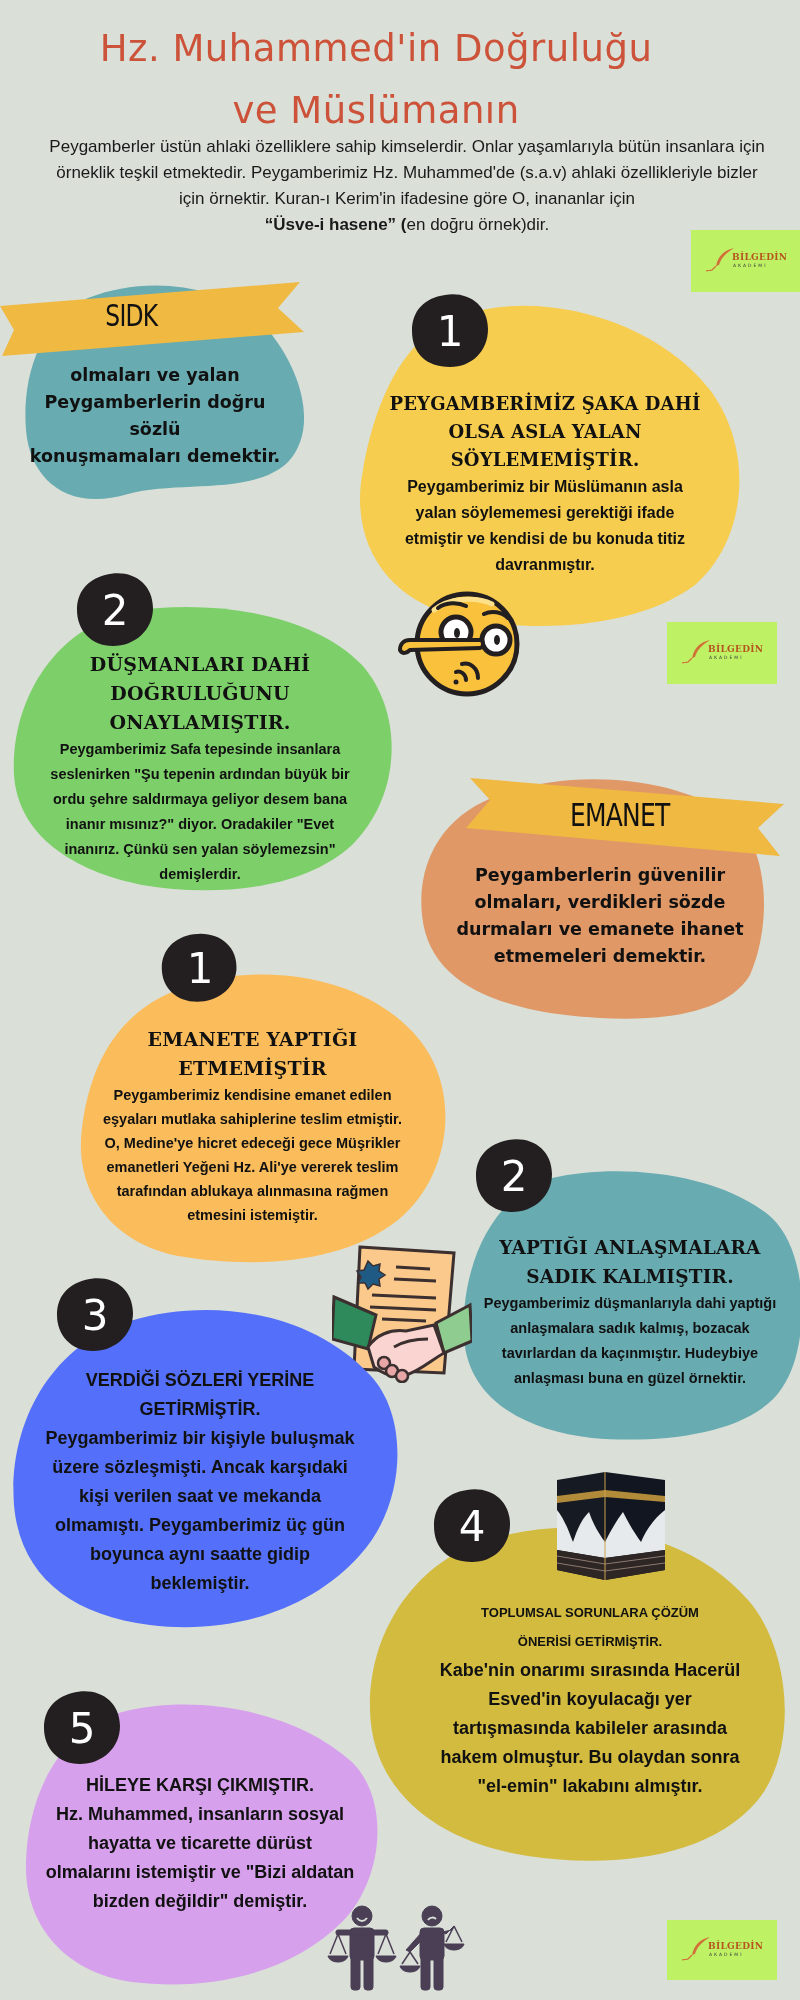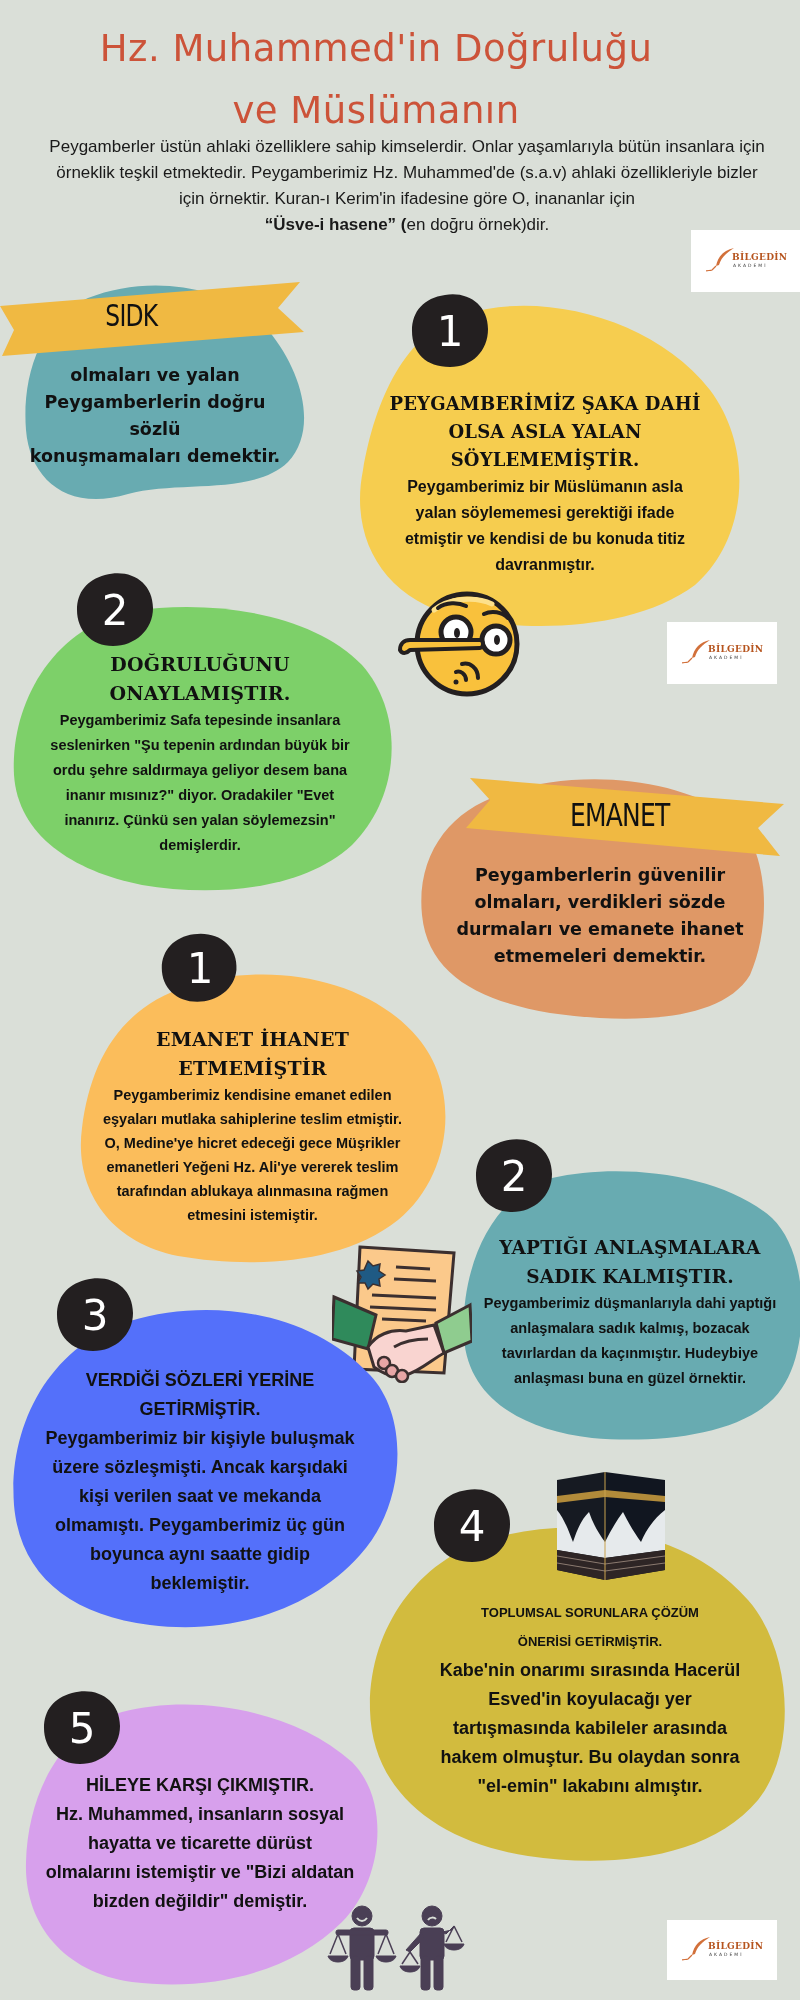--- a/index.html
+++ b/index.html
@@ -70,21 +70,21 @@
     font-family: "Liberation Sans", sans-serif; font-weight: bold; font-size: 18px;
     line-height: 29px;
   }
   .body-def {
     font-family: "DejaVu Sans", sans-serif; font-weight: bold; font-size: 17.5px;
     line-height: 27px;
   }
 
   
   .logo {
-    position: absolute; background: #ffffff; width: 110px; height: 62px;
+    position: absolute; background: #bef264; width: 110px; height: 62px;
     display: flex; align-items: center; justify-content: center;
   }
   .logo-inner { position: relative; width: 80px; height: 30px; }
   .logo-name {
     position: absolute; left: 26px; top: 6px; font-family: "DejaVu Serif", serif;
     font-weight: bold; font-size: 9px; color: #b6541e; letter-spacing: 0.3px;
   }
   .logo-sub {
     position: absolute; left: 27px; top: 17px; font-family: "DejaVu Sans", sans-serif;
     font-size: 4.5px; color: #444; letter-spacing: 2px;
@@ -191,20 +191,21 @@
     </svg>
 </div>
 <div class="badge" style="left:75px; top:572px;">
   <svg viewBox="0 0 80 76">
       <path d="M30 3 C55 -4 78 10 78 36 C78 58 60 74 38 74 C16 74 2 58 2 38 C2 20 12 8 30 3Z" fill="#231f20"></path>
     </svg>
   <span>2</span>
 </div>
 <div class="txt" style="left:20px; top:650px; width:360px;">
   <div class="h-slab" style="font-size:19px; line-height:29px;">
+    <div>DÜŞMANLARI DAHİ</div>
     <div>DOĞRULUĞUNU</div>
     <div>ONAYLAMIŞTIR.</div>
   </div>
   <div class="body-bold" style="font-size:14.5px;">
     <div>Peygamberimiz Safa tepesinde insanlara</div>
     <div>seslenirken "Şu tepenin ardından büyük bir</div>
     <div>ordu şehre saldırmaya geliyor desem bana</div>
     <div>inanır mısınız?" diyor. Oradakiler "Evet</div>
     <div>inanırız. Çünkü sen yalan söylemezsin"</div>
     <div>demişlerdir.</div>
@@ -235,21 +236,21 @@
     </svg>
 </div>
 <div class="badge" style="left:160px; top:930px;">
   <svg viewBox="0 0 90 80">
       <path d="M38 2 C64 -2 88 14 86 42 C84 64 64 78 42 78 C18 78 2 62 2 40 C2 20 16 5 38 2Z" fill="#231f20"></path>
     </svg>
   <span>1</span>
 </div>
 <div class="txt" style="left:90px; top:1025px; width:325px;">
   <div class="h-slab" style="font-size:19px; line-height:29px;">
-    <div>EMANET İHANET</div>
+    <div>EMANETE YAPTIĞI</div>
     <div>ETMEMİŞTİR</div>
   </div>
   <div class="body-bold" style="font-size:14.5px; line-height:24px;">
     <div>Peygamberimiz kendisine emanet edilen</div>
     <div>eşyaları mutlaka sahiplerine teslim etmiştir.</div>
     <div>O, Medine'ye hicret edeceği gece Müşrikler</div>
     <div>emanetleri Yeğeni Hz. Ali'ye vererek teslim</div>
     <div>tarafından ablukaya alınmasına rağmen</div>
     <div>etmesini istemiştir.</div>
   </div>

